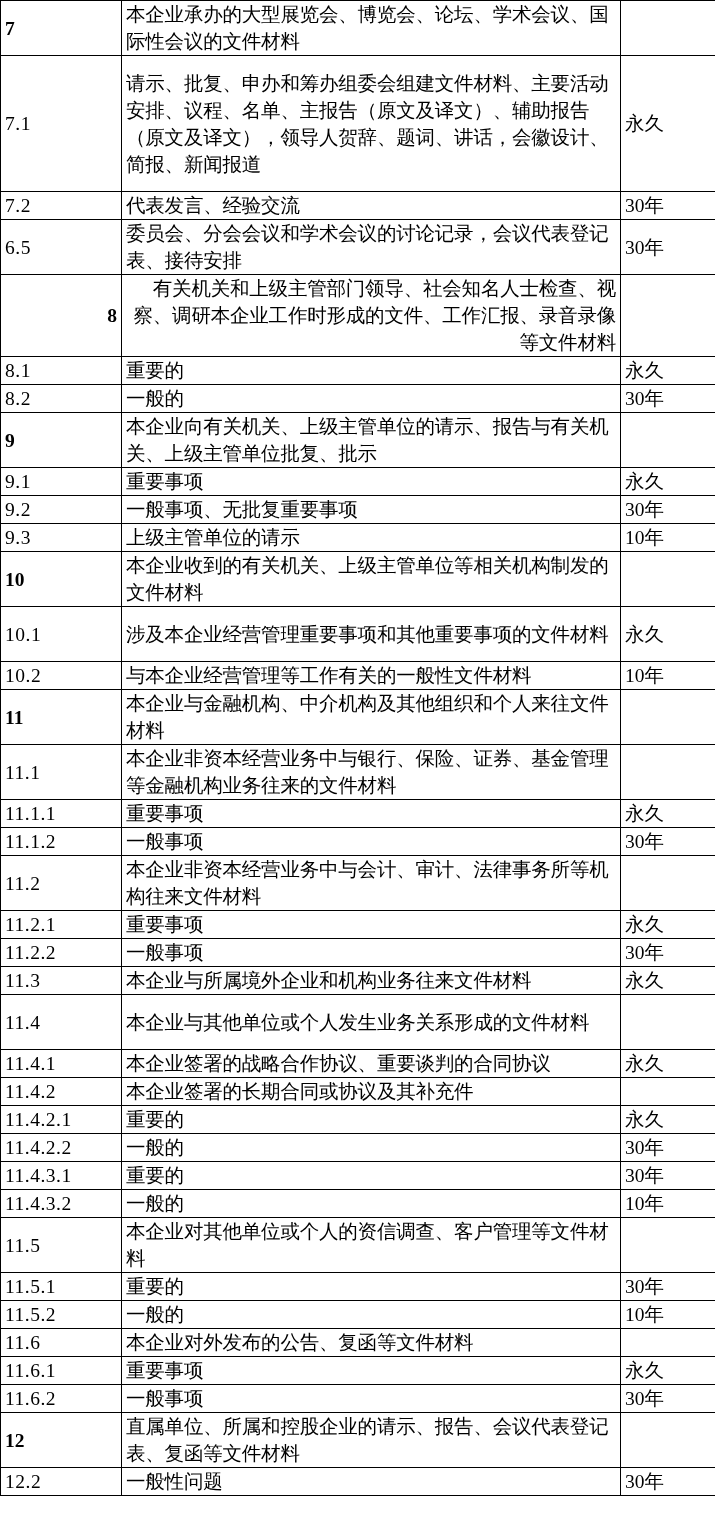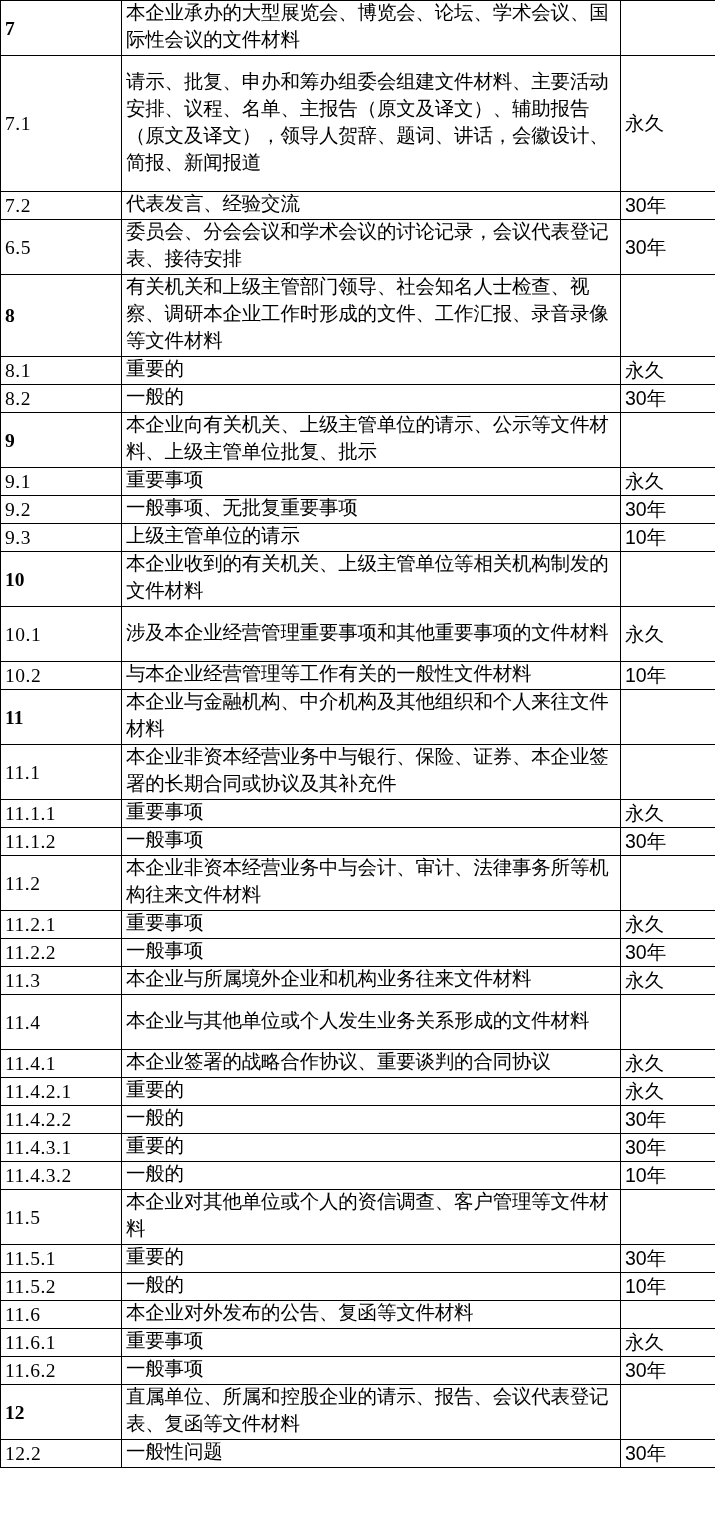--- a/index.html
+++ b/index.html
@@ -35,34 +35,34 @@
   td.code {
     font-family: "Liberation Serif", "DejaVu Serif", serif;
     letter-spacing: 0.5px;
     padding-left: 6px;
   }
   td.code.major {
     font-weight: bold;
     letter-spacing: 0px;
   }
   td.desc {
-    font-family: Liberation Mono, monospace;
+    font-family: Liberation Sans, sans-serif;
     font-size: 19px;
     padding-left: 7px;
     letter-spacing: -0.2px;
   }
   td.term {
-    font-family: Liberation Sans, sans-serif;
+    font-family: Liberation Serif, serif;
     font-size: 19px;
     padding-left: 5px;
   }
   
   tr.h1 td { height: 27px; }
   tr.h2 td { height: 54px; }
-  tr.h3 td { height: 81px; }
+  tr.h3 td { height: 81px; text-align: right; }
   tr.h5 td { height: 135px; }
 </style>
 </head>
 <body>
 
 <table id="retention-table">
   <colgroup>
     <col class="c-code">
     <col class="c-desc">
     <col class="c-term">
@@ -98,21 +98,21 @@
         <td class="desc">重要的</td>
         <td class="term">永久</td>
       </tr>
       <tr class="h1">
         <td class="code">8.2</td>
         <td class="desc">一般的</td>
         <td class="term">30年</td>
       </tr>
       <tr class="h2">
         <td class="code major">9</td>
-        <td class="desc">本企业向有关机关、上级主管单位的请示、公示等文件材料、上级主管单位批复、批示</td>
+        <td class="desc">本企业向有关机关、上级主管单位的请示、报告与有关机关、上级主管单位批复、批示</td>
         <td class="term"></td>
       </tr>
       <tr class="h1">
         <td class="code">9.1</td>
         <td class="desc">重要事项</td>
         <td class="term">永久</td>
       </tr>
       <tr class="h1">
         <td class="code">9.2</td>
         <td class="desc">一般事项、无批复重要事项</td>
@@ -138,21 +138,21 @@
         <td class="desc">与本企业经营管理等工作有关的一般性文件材料</td>
         <td class="term">10年</td>
       </tr>
       <tr class="h2">
         <td class="code major">11</td>
         <td class="desc">本企业与金融机构、中介机构及其他组织和个人来往文件材料</td>
         <td class="term"></td>
       </tr>
       <tr class="h2">
         <td class="code">11.1</td>
-        <td class="desc">本企业非资本经营业务中与银行、保险、证券、本企业签署的长期合同或协议及其补充件</td>
+        <td class="desc">本企业非资本经营业务中与银行、保险、证券、基金管理等金融机构业务往来的文件材料</td>
         <td class="term"></td>
       </tr>
       <tr class="h1">
         <td class="code">11.1.1</td>
         <td class="desc">重要事项</td>
         <td class="term">永久</td>
       </tr>
       <tr class="h1">
         <td class="code">11.1.2</td>
         <td class="desc">一般事项</td>
@@ -180,20 +180,25 @@
       </tr>
       <tr class="h2">
         <td class="code">11.4</td>
         <td class="desc">本企业与其他单位或个人发生业务关系形成的文件材料</td>
         <td class="term"></td>
       </tr>
       <tr class="h1">
         <td class="code">11.4.1</td>
         <td class="desc">本企业签署的战略合作协议、重要谈判的合同协议</td>
         <td class="term">永久</td>
+      </tr>
+      <tr class="h1">
+        <td class="code">11.4.2</td>
+        <td class="desc">本企业签署的长期合同或协议及其补充件</td>
+        <td class="term"></td>
       </tr>
       <tr class="h1">
         <td class="code">11.4.2.1</td>
         <td class="desc">重要的</td>
         <td class="term">永久</td>
       </tr>
       <tr class="h1">
         <td class="code">11.4.2.2</td>
         <td class="desc">一般的</td>
         <td class="term">30年</td>

